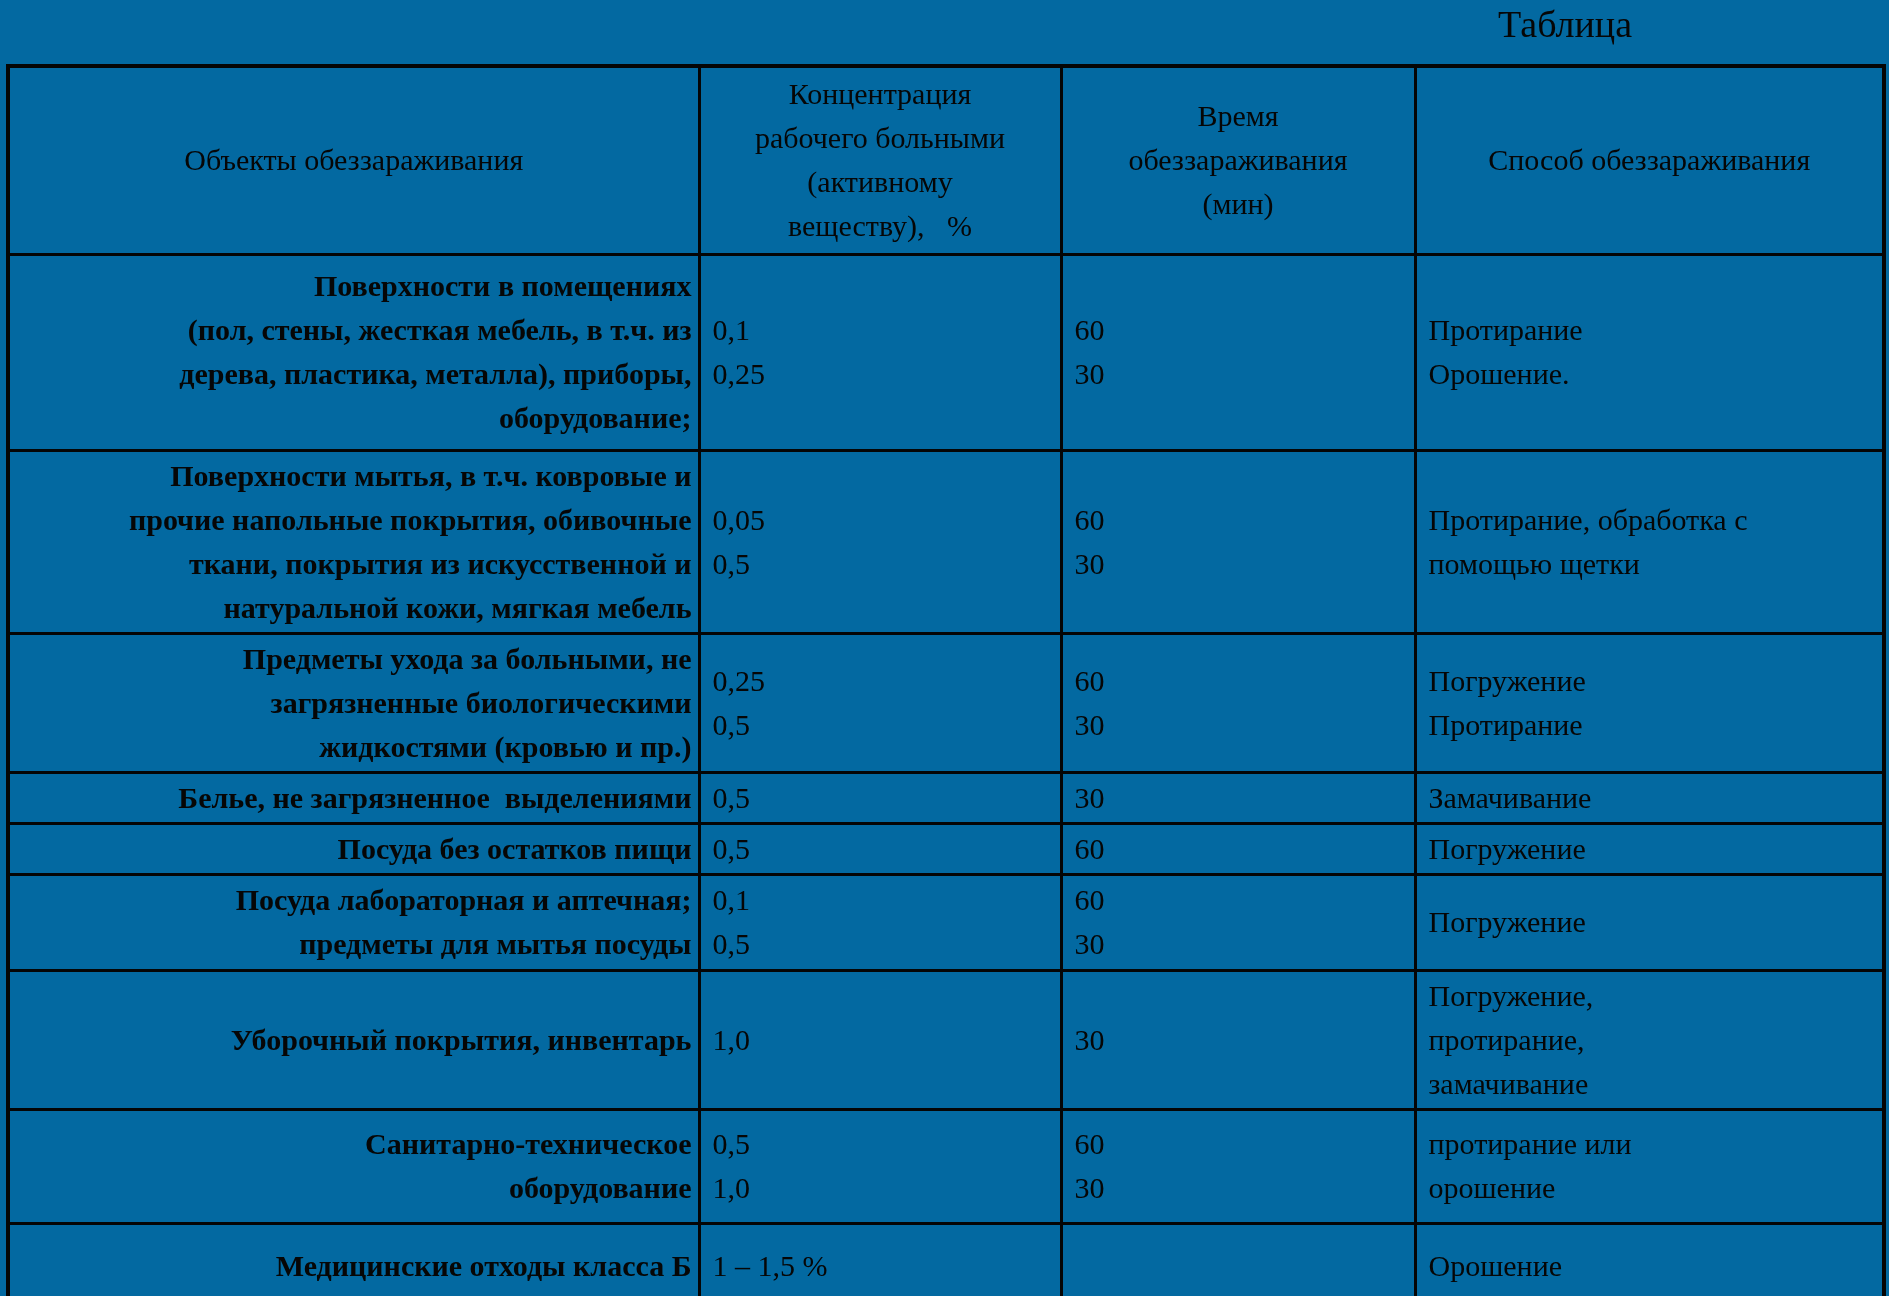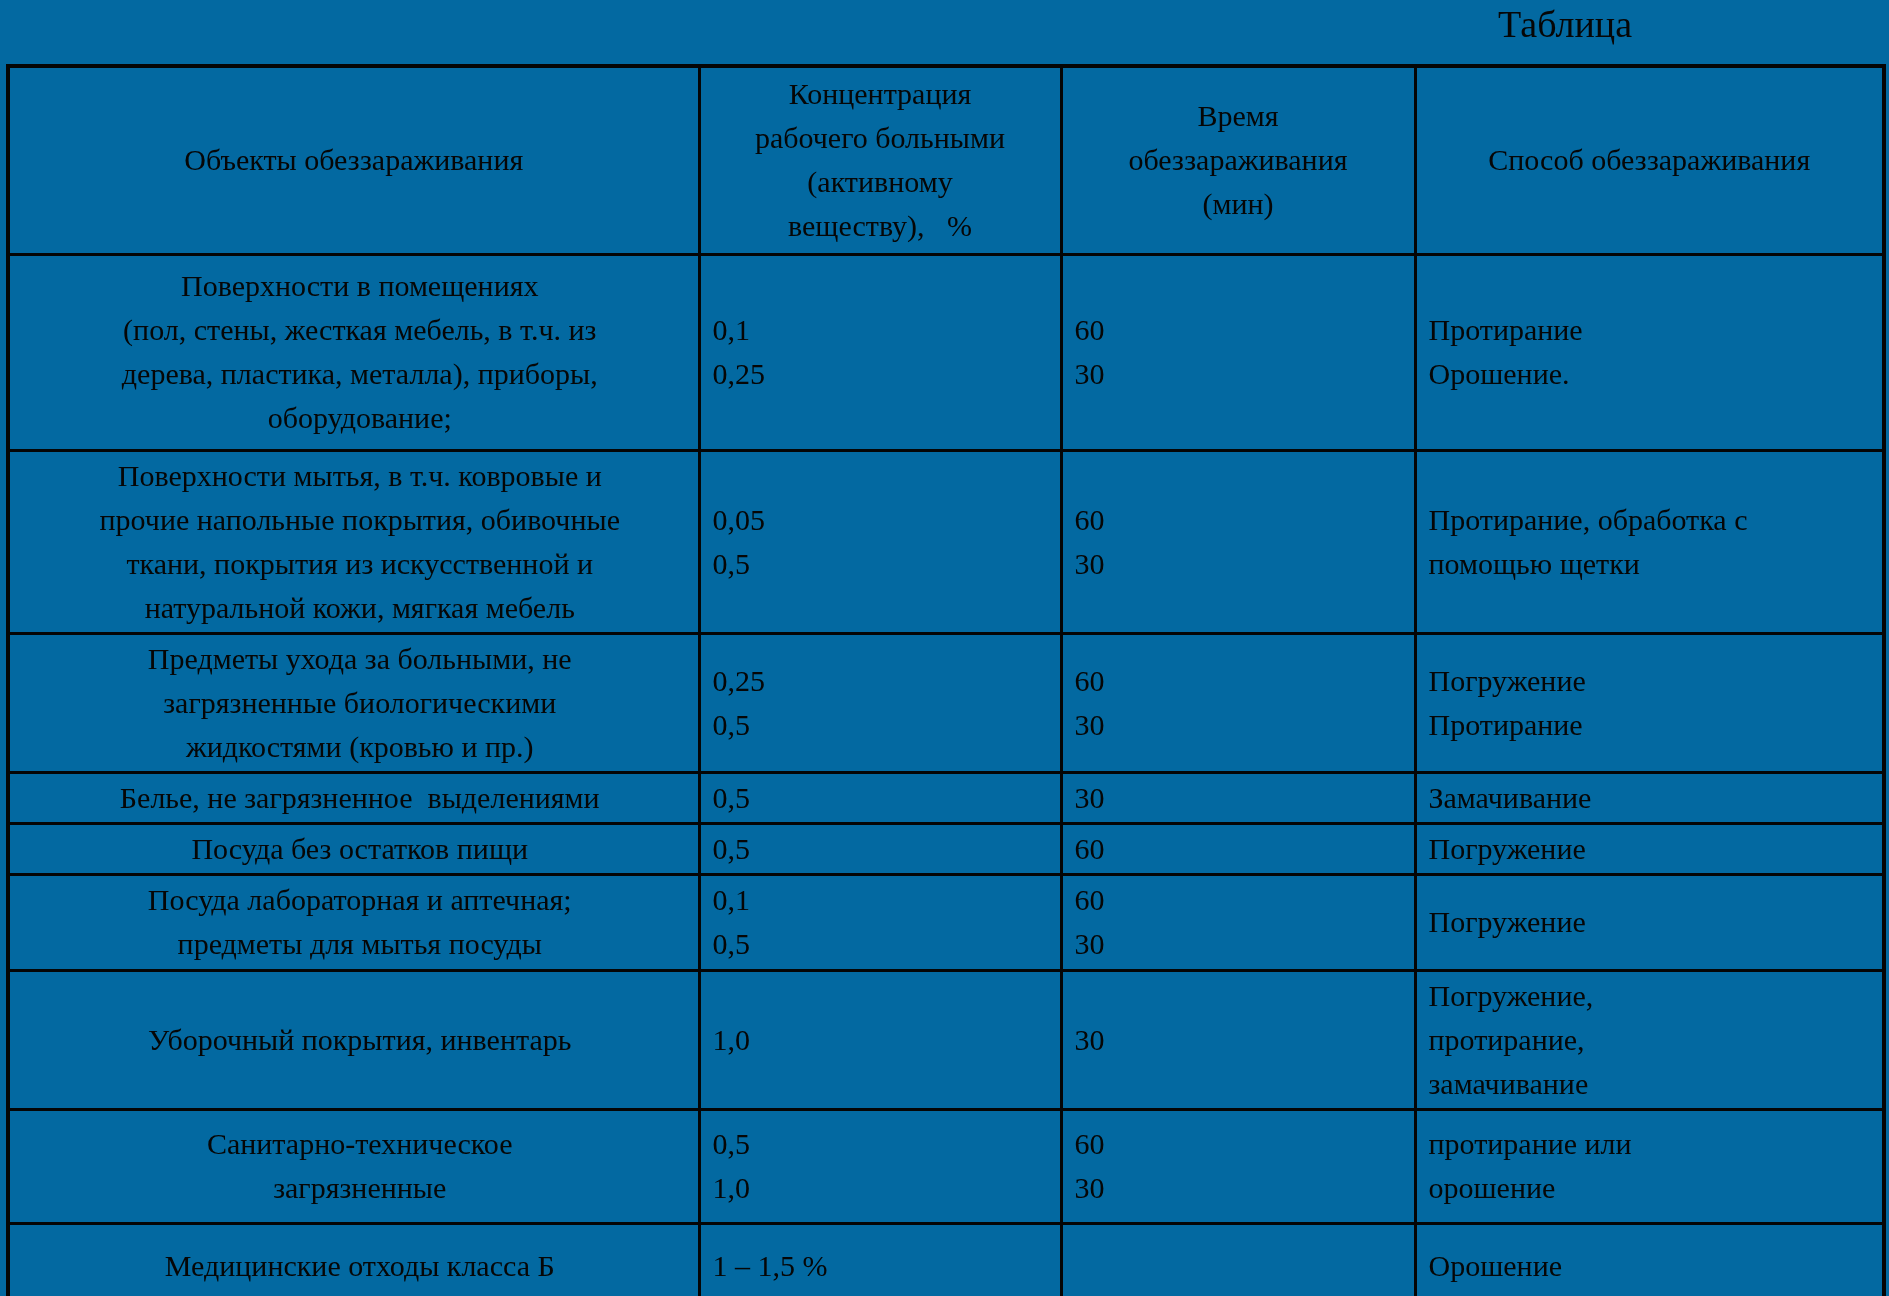--- a/index.html
+++ b/index.html
@@ -46,23 +46,24 @@
     font-size: 30px;
     line-height: 44px;
     font-weight: normal;
     white-space: pre-wrap;
     overflow: hidden;
     color: #060606;
   }
   th { text-align: center; }
   td { }
   td.col-object {
-    text-align: center;
+    text-align: right;
     padding-left: 18px;
     padding-right: 6px;
+    font-weight: bold;
   }
   tr.rh-head { height: 188px; }
   tr.rh-1 { height: 196px; }
   tr.rh-2 { height: 178px; }
   tr.rh-3 { height: 138px; }
   tr.rh-4 { height: 50px; }
   tr.rh-5 { height: 48px; }
   tr.rh-6 { height: 96px; }
   tr.rh-7 { height: 128px; }
   tr.rh-8 { height: 114px; }
@@ -155,21 +156,21 @@
       <tr class="rh-7">
         <td class="col-object">Уборочный покрытия, инвентарь</td>
         <td>1,0</td>
         <td>30</td>
         <td>Погружение,
 протирание,
 замачивание</td>
       </tr>
       <tr class="rh-8">
         <td class="col-object">Санитарно-техническое
-загрязненные</td>
+оборудование</td>
         <td>0,5
 1,0</td>
         <td>60
 30</td>
         <td>протирание или
 орошение</td>
       </tr>
       <tr class="rh-9">
         <td class="col-object">Медицинские отходы класса Б</td>
         <td>1 – 1,5 %</td>

